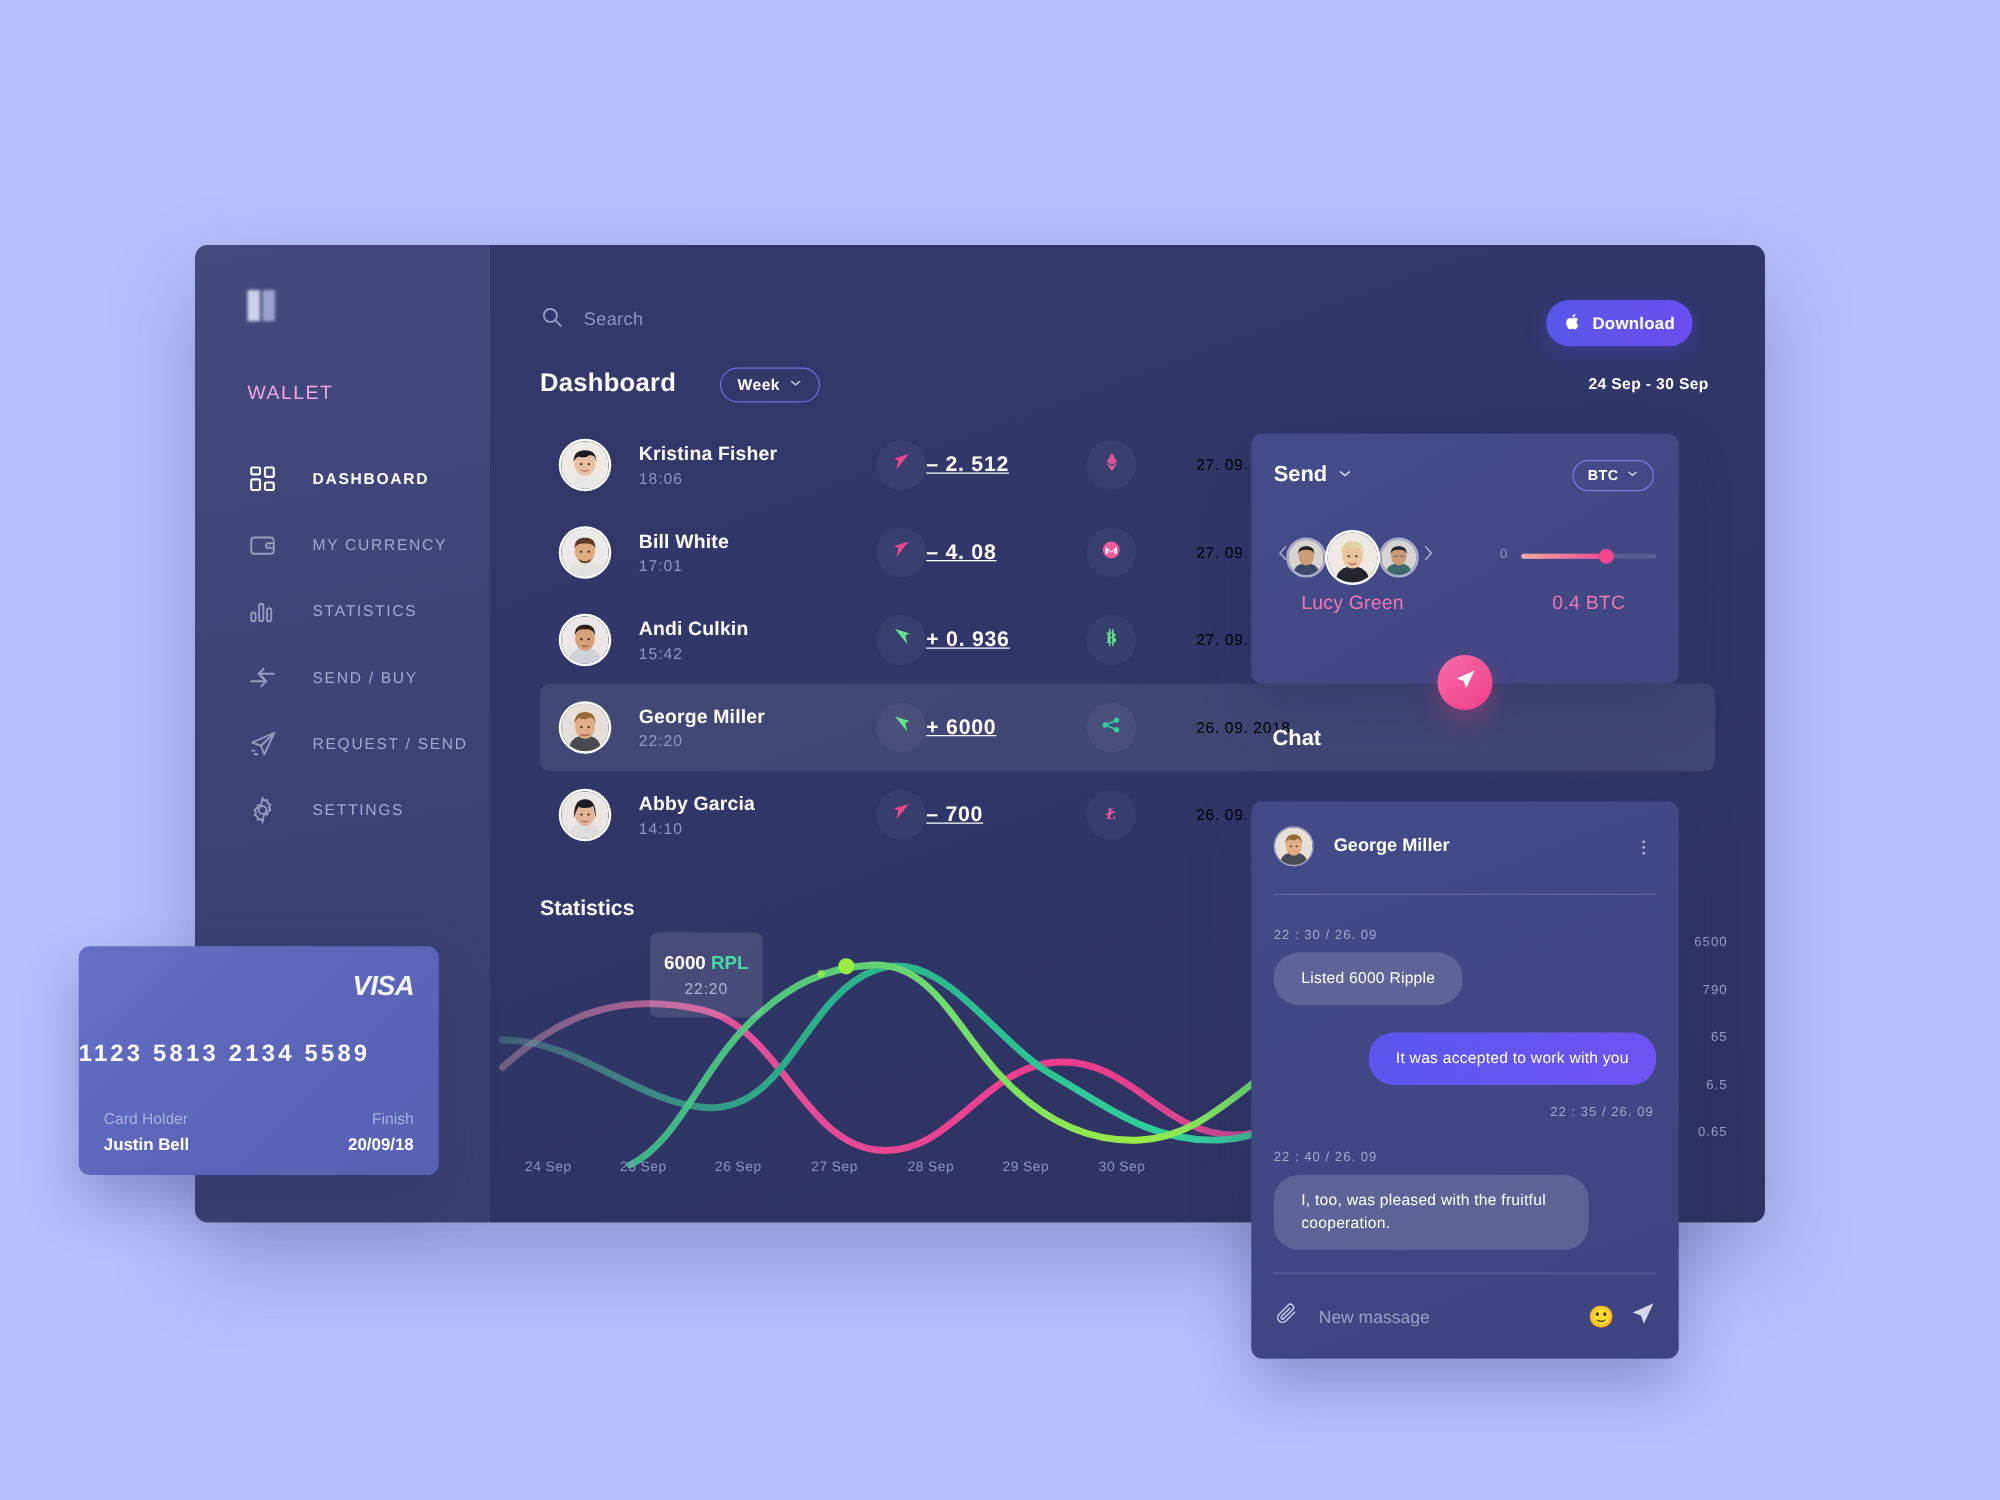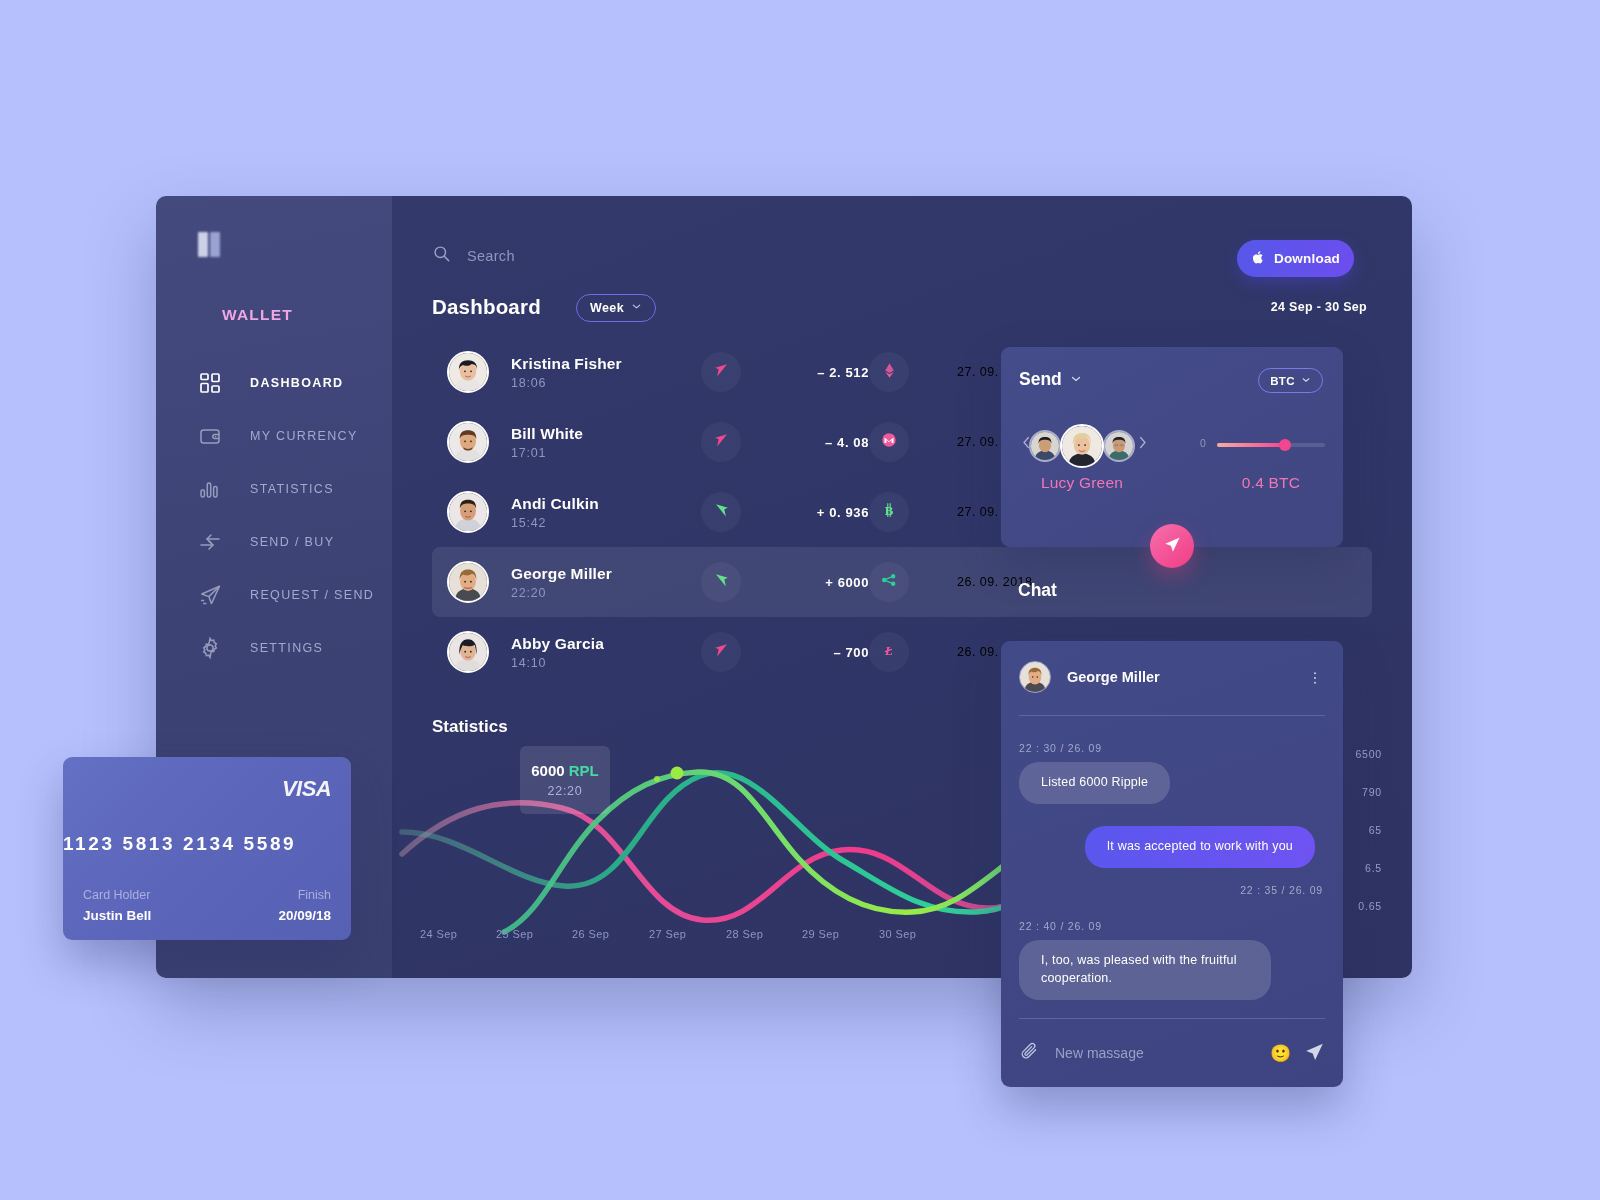--- a/index.html
+++ b/index.html
@@ -32,23 +32,22 @@
     position:absolute; left:42px; top:36px;
     width:28px; height:25px;
     display:flex; gap:2px;
     filter:blur(1.1px);
   }
   .logo .lg-a { width:10px; height:25px; background:#ccd0e8; border-radius:1px; }
   .logo .lg-b { width:10px; height:25px; background:#9aa2cf; border-radius:1px; }
 
   .wallet-label {
     position:absolute; left:42px; top:110px;
-    color:#efa7e4; font-size:15.5px; font-weight:bold;
+    color:#efa7e4; font-size:15.5px; font-weight:normal;
     letter-spacing:1.2px;
-    margin-left:24px;
   }
   .nav { position:absolute; left:0; top:160px; width:100%; }
   .nav-item {
     display:flex; align-items:center;
     height:53px; padding-left:42px;
     cursor:pointer;
   }
   .nav-icon { width:24px; height:24px; flex:0 0 24px; display:block; opacity:.62; }
   .nav-item.active .nav-icon { opacity:1; }
   .nav-label {
@@ -104,21 +103,21 @@
   .tx-row {
     position:relative; display:flex; align-items:center;
     height:70px; margin:0 40px; padding:0 15px; border-radius:8px; cursor:pointer;
   }
   .tx-row.selected { background:rgba(255,255,255,.085); }
   .tx-av { width:42px; height:42px; border-radius:50%; border:2.5px solid #fff; overflow:hidden; flex:0 0 42px; }
   .tx-id { margin-left:22px; width:190px; }
   .tx-name { color:#fff; font-size:15.5px; font-weight:bold; letter-spacing:.15px; }
   .tx-time { color:#9096bf; font-size:12.5px; margin-top:3px; letter-spacing:.8px; }
   .tx-dirwrap { width:40px; height:40px; border-radius:50%; background:rgba(255,255,255,.045); display:flex; align-items:center; justify-content:center; flex:0 0 40px; }
-  .tx-amt { width:128px; text-align:right; color:#fff; font-size:13px; font-weight:bold; letter-spacing:.6px; }
+  .tx-amt { width:128px; text-align:left; color:#fff; font-size:17px; font-weight:bold; letter-spacing:.6px;text-decoration:underline; }
   .tx-coinwrap { width:40px; height:40px; border-radius:50%; background:rgba(255,255,255,.045); display:flex; align-items:center; justify-content:center; flex:0 0 40px; }
   .tx-date { margin-left:48px; color:#868db; font-size:12.5px; letter-spacing:.5px; }
 
   
   .stats-title { position:absolute; left:40px; top:521px; color:#fff; font-size:17px; font-weight:bold; }
   #chart-area { position:absolute; left:0; top:540px; width:100%; height:220px; }
   .chart-tooltip {
     position:absolute; left:128px; top:10px;
     width:90px; height:68px; border-radius:6px;
     background:rgba(255,255,255,.115);
@@ -675,21 +674,21 @@
         <circle cx="12" cy="12" r="1.5"></circle>
         <circle cx="12" cy="19" r="1.5"></circle>
       </svg>
   </div>
 
   <div class="chat-rule" id="rule-top"></div>
 
   <div class="msg-time" style="left:18px;top:101px">22 : 30 / 26. 09</div>
   <div class="bubble them" style="left:18px;top:121px;max-width:164px">Listed 6000 Ripple</div>
 
-  <div class="bubble me" style="right:28px;top:185px;max-width:248px;text-align:center">It was accepted to work with you</div>
+  <div class="bubble me" style="right:18px;top:185px;max-width:248px;text-align:center">It was accepted to work with you</div>
   <div class="msg-time" style="right:20px;top:243px">22 : 35 / 26. 09</div>
 
   <div class="msg-time" style="left:18px;top:279px">22 : 40 / 26. 09</div>
   <div class="bubble them" style="left:18px;top:299px;max-width:252px">I, too, was pleased with the fruitful cooperation.</div>
 
   <div class="chat-rule" id="rule-bot"></div>
 
   <div class="chat-input-row">
     <span>
       <svg viewBox="0 0 24 24" width="20" height="20" fill="none" stroke="#c3c8e6" stroke-width="1.5" stroke-linecap="round">

